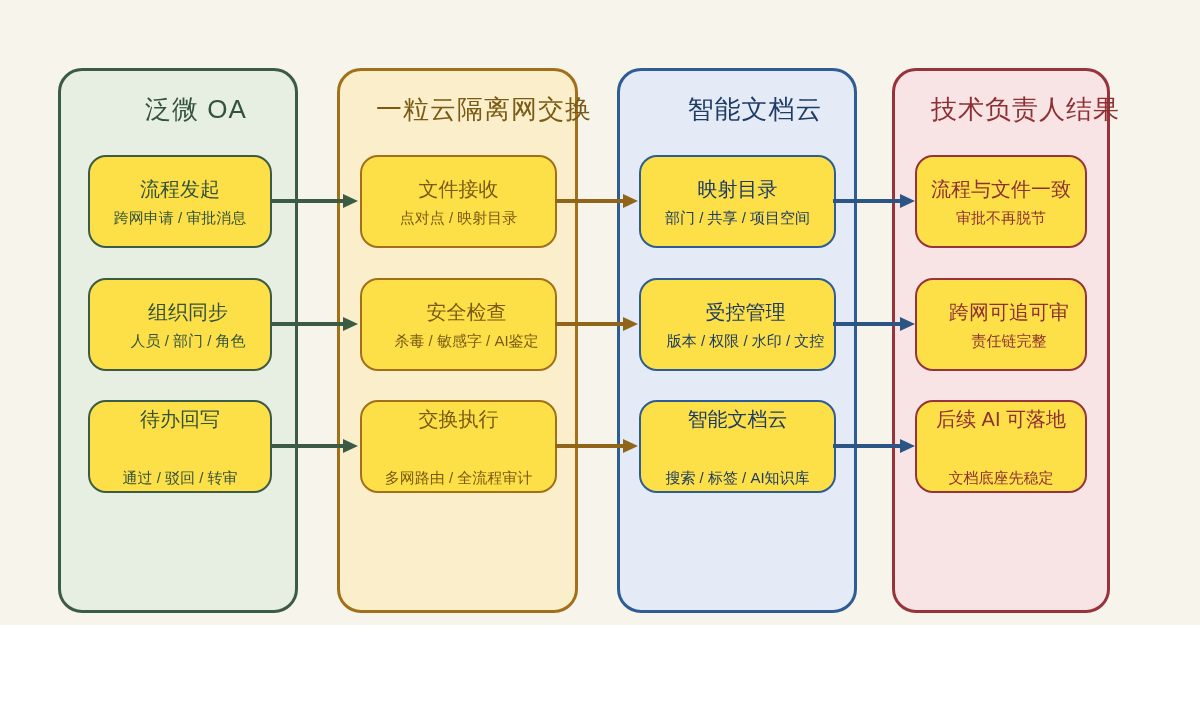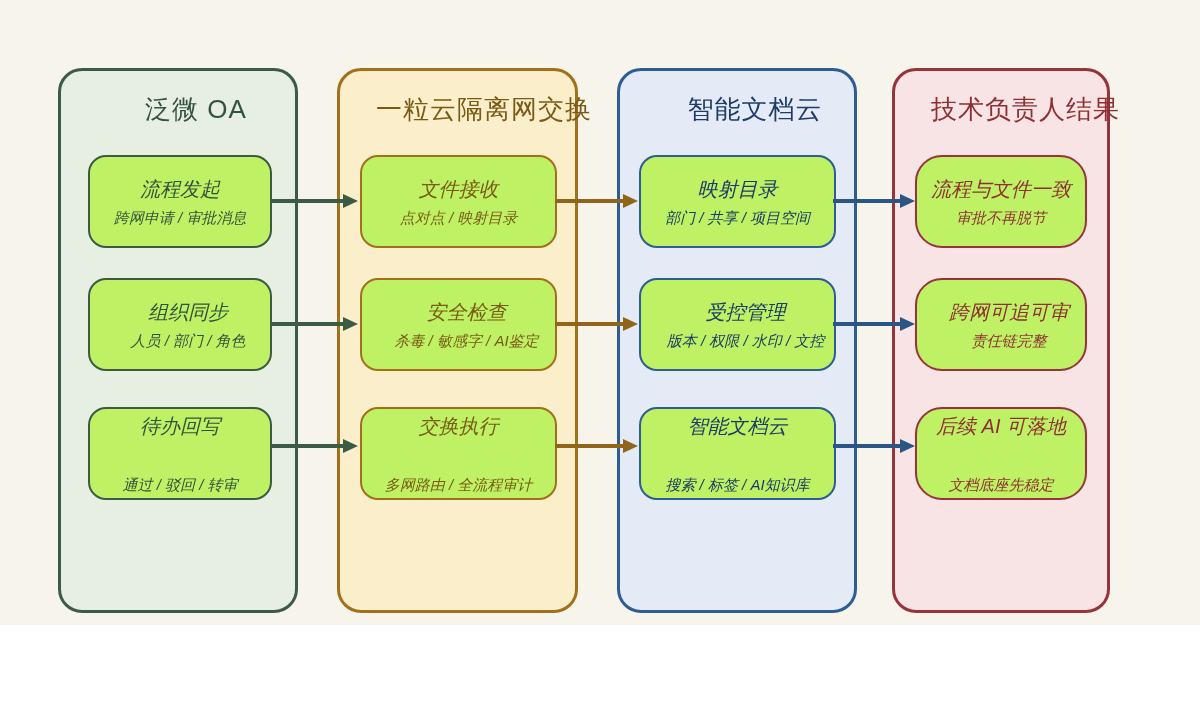--- a/index.html
+++ b/index.html
@@ -3,35 +3,35 @@
 <meta charset="utf-8">
 <style>
   * { margin:0; padding:0; box-sizing:border-box; }
   html,body { width:1200px; height:720px; background:#ffffff; font-family:"Liberation Sans","DejaVu Sans",sans-serif; }
   .stage { position:relative; width:1200px; height:720px; overflow:hidden; background:#ffffff; }
   .bg-band { position:absolute; left:0; top:0; width:1200px; height:625px; background:#F6F4EB; }
 
   .panel { position:absolute; top:68px; height:545px; border-radius:24px; border:3px solid; }
   .panel-title { position:absolute; top:21px; left:0; right:0; text-align:center; font-size:26px; font-weight:400; letter-spacing:1px; white-space:nowrap;margin-left:36px; }
 
-  .node { position:absolute; height:93px; background:#bef264; border-radius:18px; border:2.5px solid;
-          display:flex; flex-direction:column; align-items:center; justify-content:center; gap:6px; text-align:center;font-style:italic; }
-  .row1 { top:84px; } .row2 { top:207px;padding-left:16px; } .row3 { top:336px;gap:36px; }
+  .node { position:absolute; height:93px; background:#fde047; border-radius:18px; border:2.5px solid;
+          display:flex; flex-direction:column; align-items:center; justify-content:center; gap:6px; text-align:center; }
+  .row1 { top:84px; } .row2 { top:207px;padding-left:16px; } .row3 { top:329px;gap:36px; }
   .node-title { font-size:20px; font-weight:400; white-space:nowrap; }
   .node-sub   { font-size:15px; font-weight:400; white-space:nowrap; }
 
   .p-green { left:58px;  width:240px; background:#E7EEE2; border-color:#3C5B44; color:#33523C; }
   .p-gold  { left:337px; width:241px; background:#FBEFCB; border-color:#A2701B; color:#7A5A14; }
   .p-blue  { left:617px; width:240px; background:#E4EAF6; border-color:#2E5C94; color:#1E3C66; }
   .p-red   { left:892px; width:218px; background:#F8E4E4; border-color:#97333A; color:#8E2F34; }
 
   .p-green .node { left:27px; width:184px; border-color:#3C5B44; }
   .p-gold  .node { left:20px; width:197px; border-color:#A2701B; }
   .p-blue  .node { left:19px; width:197px; border-color:#2E5C94; }
-  .p-red   .node { left:20px; width:172px; border-color:#97333A;border-radius:27px; }
+  .p-red   .node { left:20px; width:172px; border-color:#97333A; }
 
   .arrow { position:absolute; height:4px; }
   .arrow::after { content:""; position:absolute; left:100%; top:-5px; width:0; height:0;
                   border-top:7px solid transparent; border-bottom:7px solid transparent; border-left:15px solid; }
   .a-green { left:270px; width:73px; background:#3C5B44; } .a-green::after { border-left-color:#3C5B44; }
   .a-gold  { left:555px; width:68px; background:#90651A; } .a-gold::after  { border-left-color:#90651A; }
   .a-blue  { left:833px; width:67px; background:#2A5585; } .a-blue::after  { border-left-color:#2A5585; }
   .ar1 { top:199px; } .ar2 { top:322px; } .ar3 { top:444px; }
 </style>
 </head>

